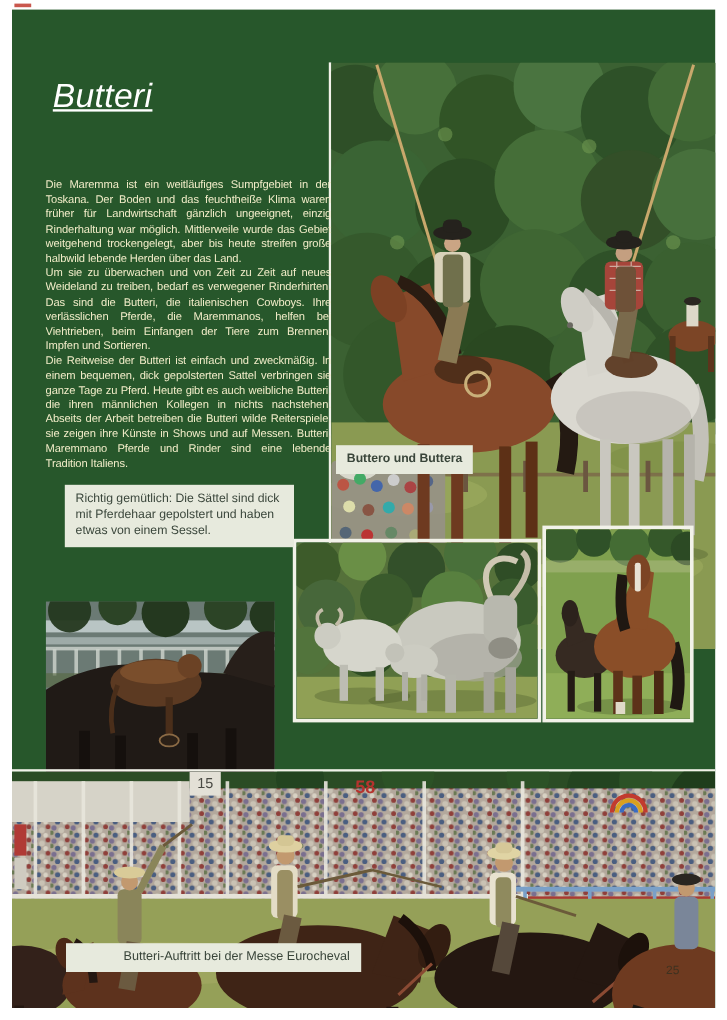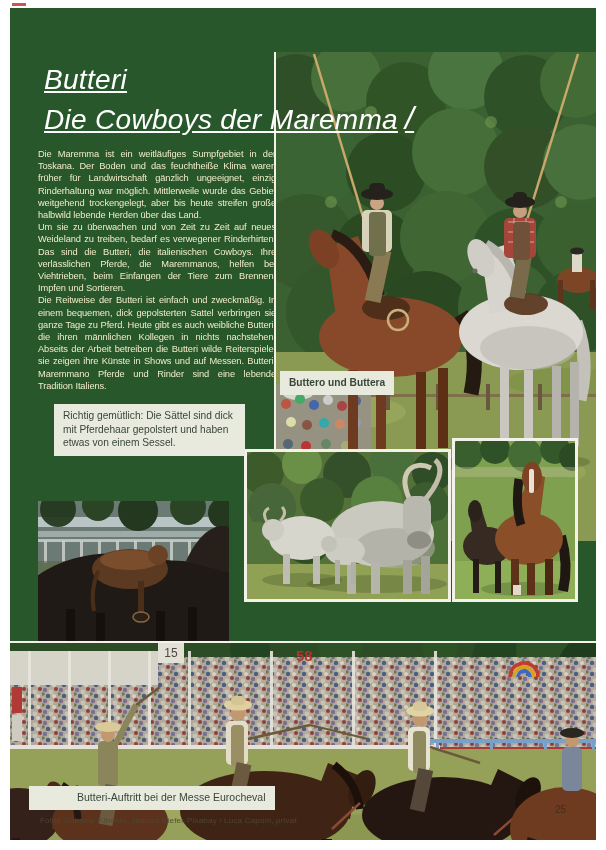--- a/index.html
+++ b/index.html
@@ -138,21 +138,20 @@
         <circle cx="244" cy="159" r="7" fill="#c49f80"></circle>
         <ellipse cx="244" cy="150" rx="15" ry="6" fill="#25221d"></ellipse>
           <rect x="237" y="140" width="14" height="10" rx="5" fill="#25221d"></rect>
         <ellipse cx="120" cy="412" rx="70" ry="10" fill="#3e5126" opacity=".3"></ellipse>
         <ellipse cx="252" cy="410" rx="62" ry="9" fill="#3e5126" opacity=".3"></ellipse>
       </svg>
     </div>
 
     <div class="title">
       <div>Butteri</div>
-      <div><span>Die Cowboys der Maremma</span><span class="slash">/</span></div>
     </div>
 
     <div class="bodytext">
       <p>Die Maremma ist ein weitläufiges Sumpfgebiet in der Toskana. Der Boden und das feuchtheiße Klima waren früher für Landwirtschaft gänzlich ungeeignet, einzig Rinderhaltung war möglich. Mittlerweile wurde das Gebiet weitgehend trockengelegt, aber bis heute streifen große halbwild lebende Herden über das Land.</p>
       <p>Um sie zu überwachen und von Zeit zu Zeit auf neues Weideland zu treiben, bedarf es verwegener Rinderhirten. Das sind die Butteri, die italienischen Cowboys. Ihre verlässlichen Pferde, die Maremmanos, helfen bei Viehtrieben, beim Einfangen der Tiere zum Brennen, Impfen und Sortieren.</p>
       <p>Die Reitweise der Butteri ist einfach und zweckmäßig. In einem bequemen, dick gepolsterten Sattel verbringen sie ganze Tage zu Pferd. Heute gibt es auch weibliche Butteri, die ihren männlichen Kollegen in nichts nachstehen. Abseits der Arbeit betreiben die Butteri wilde Reiterspiele, sie zeigen ihre Künste in Shows und auf Messen. Butteri, Maremmano Pferde und Rinder sind eine lebende Tradition Italiens.</p>
     </div>
 
     <div class="cap" style="left:270px;top:363px;font-weight:bold;">Buttero und Buttera</div>
 
@@ -389,19 +388,18 @@
         <ellipse cx="556" cy="186" rx="56" ry="42" fill="#6e3a20"></ellipse>
         <path d="M524,196 q-8,26 -2,47" stroke="#1f1812" stroke-width="13" fill="none"></path>
         <rect x="544" y="214" width="10" height="29" fill="#4a2813"></rect>
           <rect x="572" y="210" width="10" height="33" fill="#4a2813"></rect>
         <rect x="552" y="104" width="20" height="44" rx="5" fill="#7a8699"></rect>
         <circle cx="562" cy="97" r="7" fill="#c2996f"></circle>
         <ellipse cx="562" cy="90" rx="12" ry="5" fill="#2a2620"></ellipse>
       </svg>
     </div>
 
-    <div class="cap" style="left:19px;top:778px;font-size:10.5px;padding-left:48px;">Butteri-Auftritt bei der Messe Eurocheval</div>
-
-    <div class="credits">Fotos Gabriele Kärcher, Jessica Kiefer-Pixabay / Luca Caponi, privat</div>
+    <div class="cap" style="left:45px;top:778px;font-size:10.5px;padding-left:48px;">Butteri-Auftritt bei der Messe Eurocheval</div>
+
     <div class="pagenum">25</div>
 
   </div>
 </div>
 
 </body></html>

